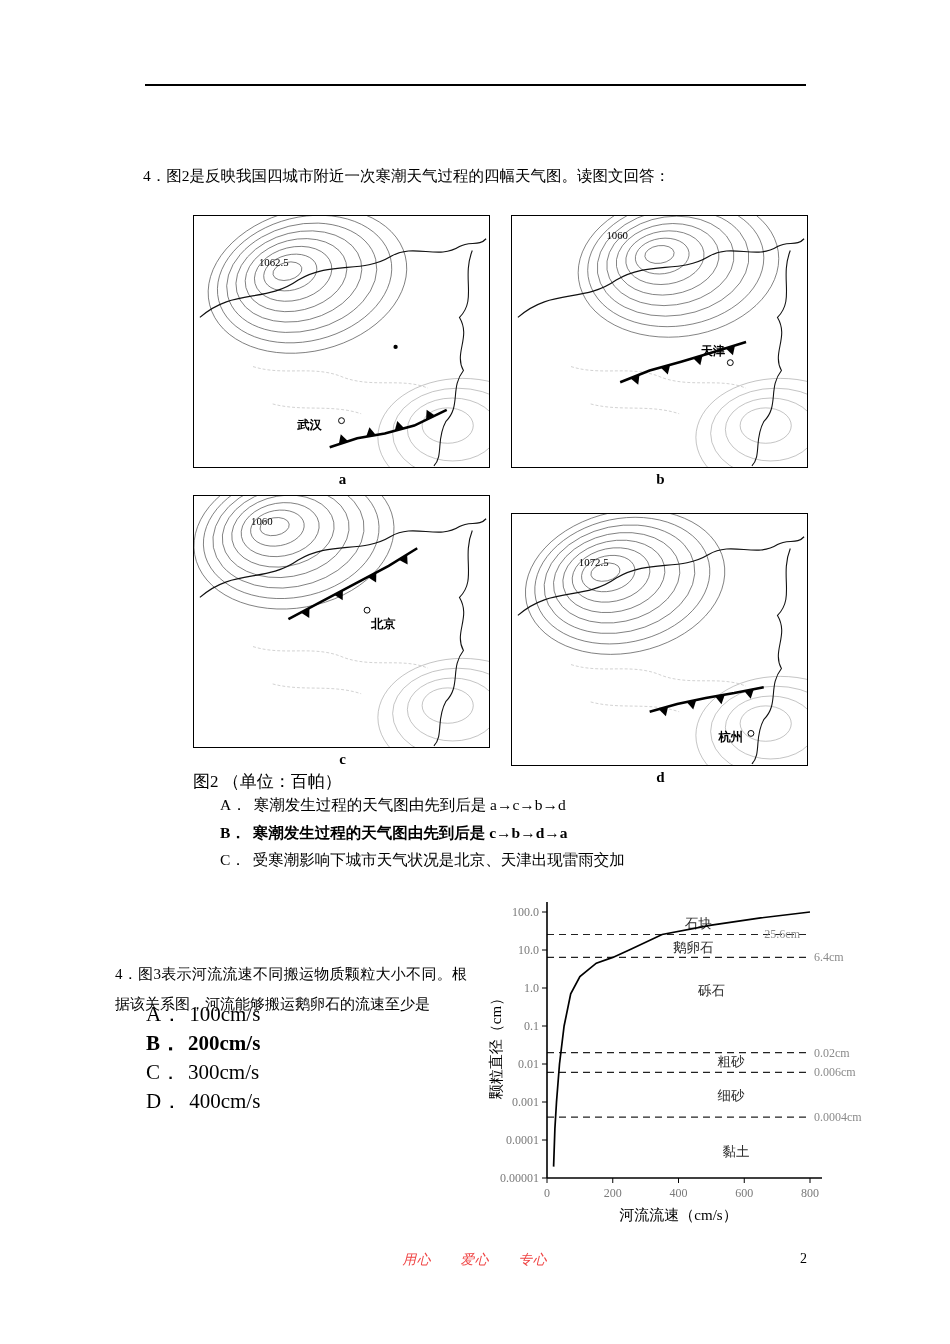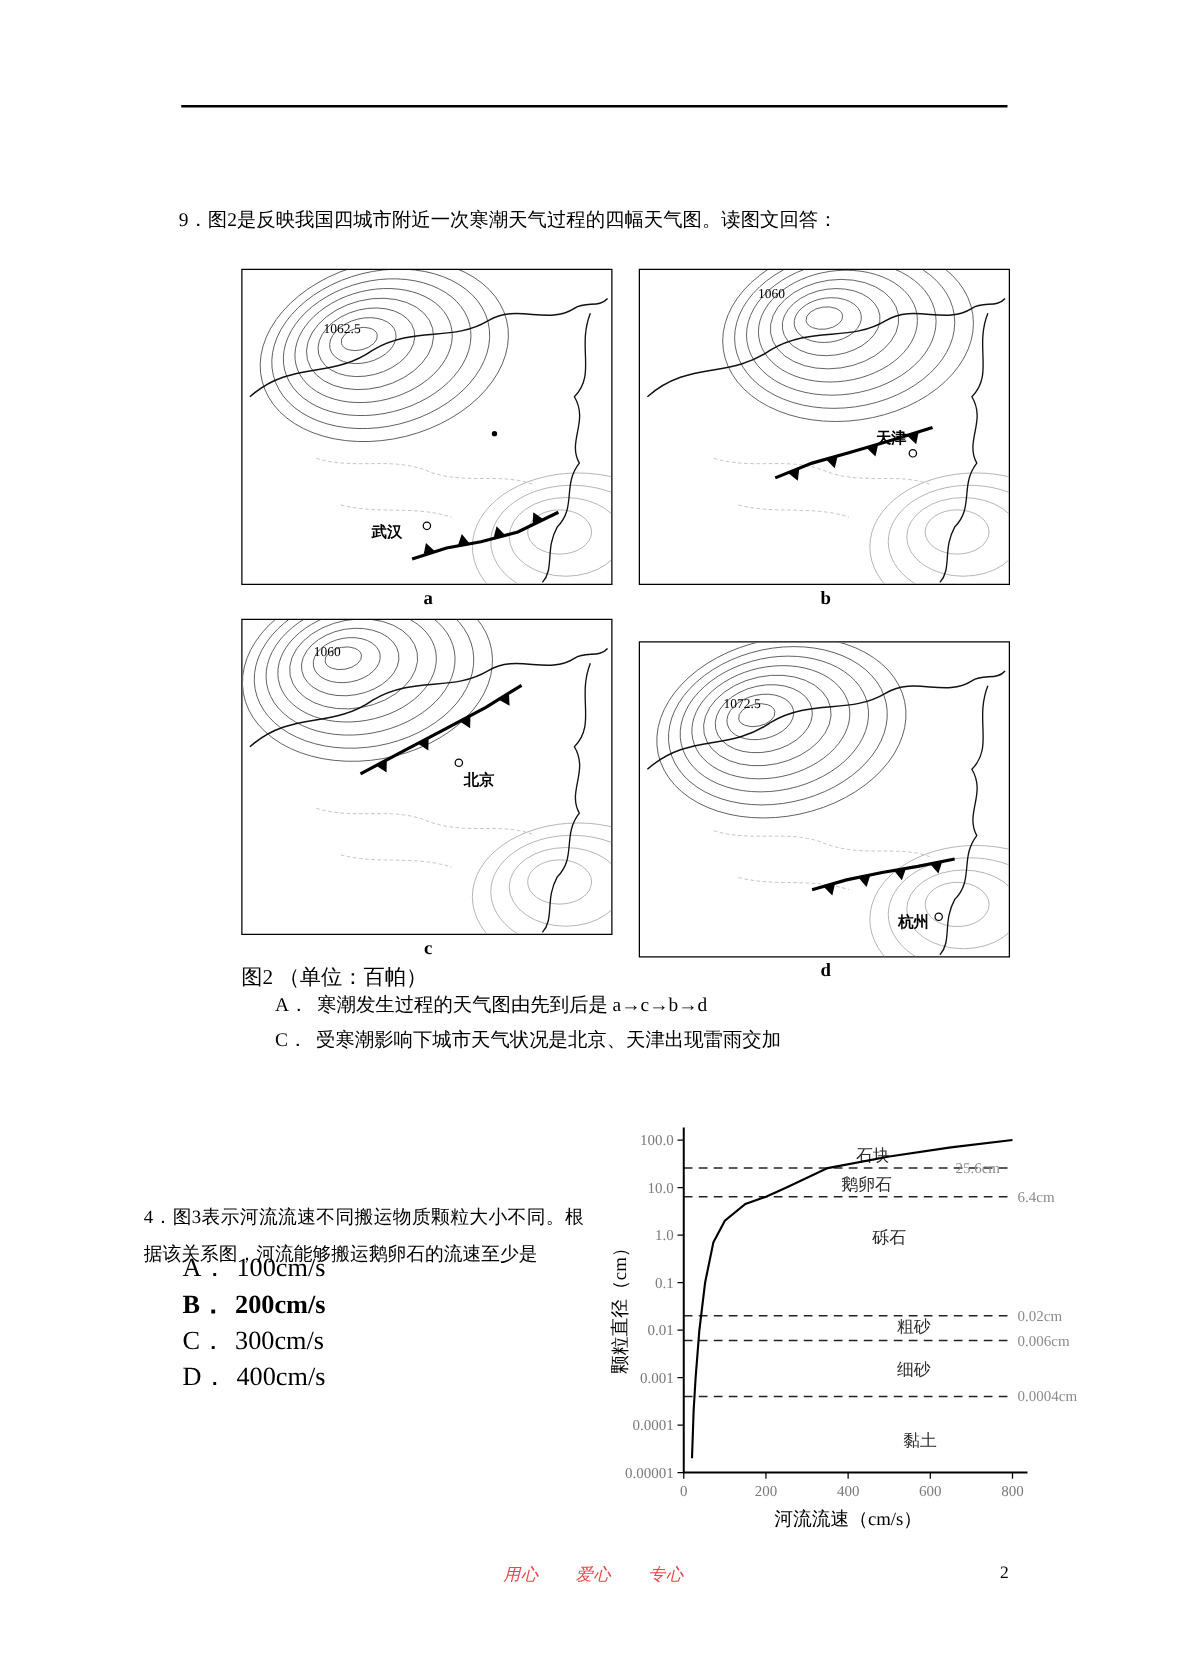--- a/index.html
+++ b/index.html
@@ -37,21 +37,21 @@
   .axislabel { font-size:15px; fill:#000; font-family:"Liberation Serif",serif; }
 
   .footer-motto { left:125px; top:1251px; width:700px; text-align:center; font-size:13.5px; font-style:italic; letter-spacing:1px; color:#ef4444; }
   .page-num { left:800px; top:1251px; font-size:14px; }
 </style>
 </head>
 <body>
 
 <div class="abs rule"></div>
 
-<p class="abs q3-text">9．图2是反映我国四城市附近一次寒潮天气过程的四幅天气图。读图文回答：</p>
+<p class="abs q3-text">4．图2是反映我国四城市附近一次寒潮天气过程的四幅天气图。读图文回答：</p>
 
 <figure class="abs map-fig" id="fig-a">
   <svg id="map-a" viewBox="0 0 300 253">
     <g>
         <ellipse cx="95" cy="55" rx="15" ry="9" transform="rotate(-14 95 55)" fill="none" stroke="#555" stroke-width="0.7"></ellipse>
         <ellipse cx="97.5" cy="57" rx="27.5" ry="18" transform="rotate(-14 95 55)" fill="none" stroke="#555" stroke-width="0.7"></ellipse>
         <ellipse cx="100" cy="59" rx="40" ry="27" transform="rotate(-14 95 55)" fill="none" stroke="#555" stroke-width="0.7"></ellipse>
         <ellipse cx="102.5" cy="61" rx="52.5" ry="36" transform="rotate(-14 95 55)" fill="none" stroke="#555" stroke-width="0.7"></ellipse>
         <ellipse cx="105" cy="63" rx="65" ry="45" transform="rotate(-14 95 55)" fill="none" stroke="#555" stroke-width="0.7"></ellipse>
         <ellipse cx="107.5" cy="65" rx="77.5" ry="54" transform="rotate(-14 95 55)" fill="none" stroke="#555" stroke-width="0.7"></ellipse>
@@ -168,20 +168,21 @@
     <text x="68" y="52" class="press">1072.5</text>
     <text x="210" y="230" class="city">杭州</text>
   </svg>
   <figcaption>d</figcaption>
 </figure>
 
 <p class="abs fig2-caption">图2 （单位：百帕）</p>
 
 <div class="abs opts3">
   <p class="opt"><span class="okey">A．</span><span>寒潮发生过程的天气图由先到后是 a→c→b→d</span></p>
+  <p class="opt" style="font-weight: bold;"><span class="okey">B．</span><span>寒潮发生过程的天气图由先到后是 c→b→d→a</span></p>
   <p class="opt"><span class="okey">C．</span><span>受寒潮影响下城市天气状况是北京、天津出现雷雨交加</span></p>
 </div>
 
 <p class="abs q4-text">4．图3表示河流流速不同搬运物质颗粒大小不同。根据该关系图，河流能够搬运鹅卵石的流速至少是</p>
 
 <div class="abs opts4">
   <p class="opt"><span class="okey">A．</span><span>100cm/s</span></p>
   <p class="opt" style="font-weight: bold;"><span class="okey">B．</span><span>200cm/s</span></p>
   <p class="opt"><span class="okey">C．</span><span>300cm/s</span></p>
   <p class="opt"><span class="okey">D．</span><span>400cm/s</span></p>

